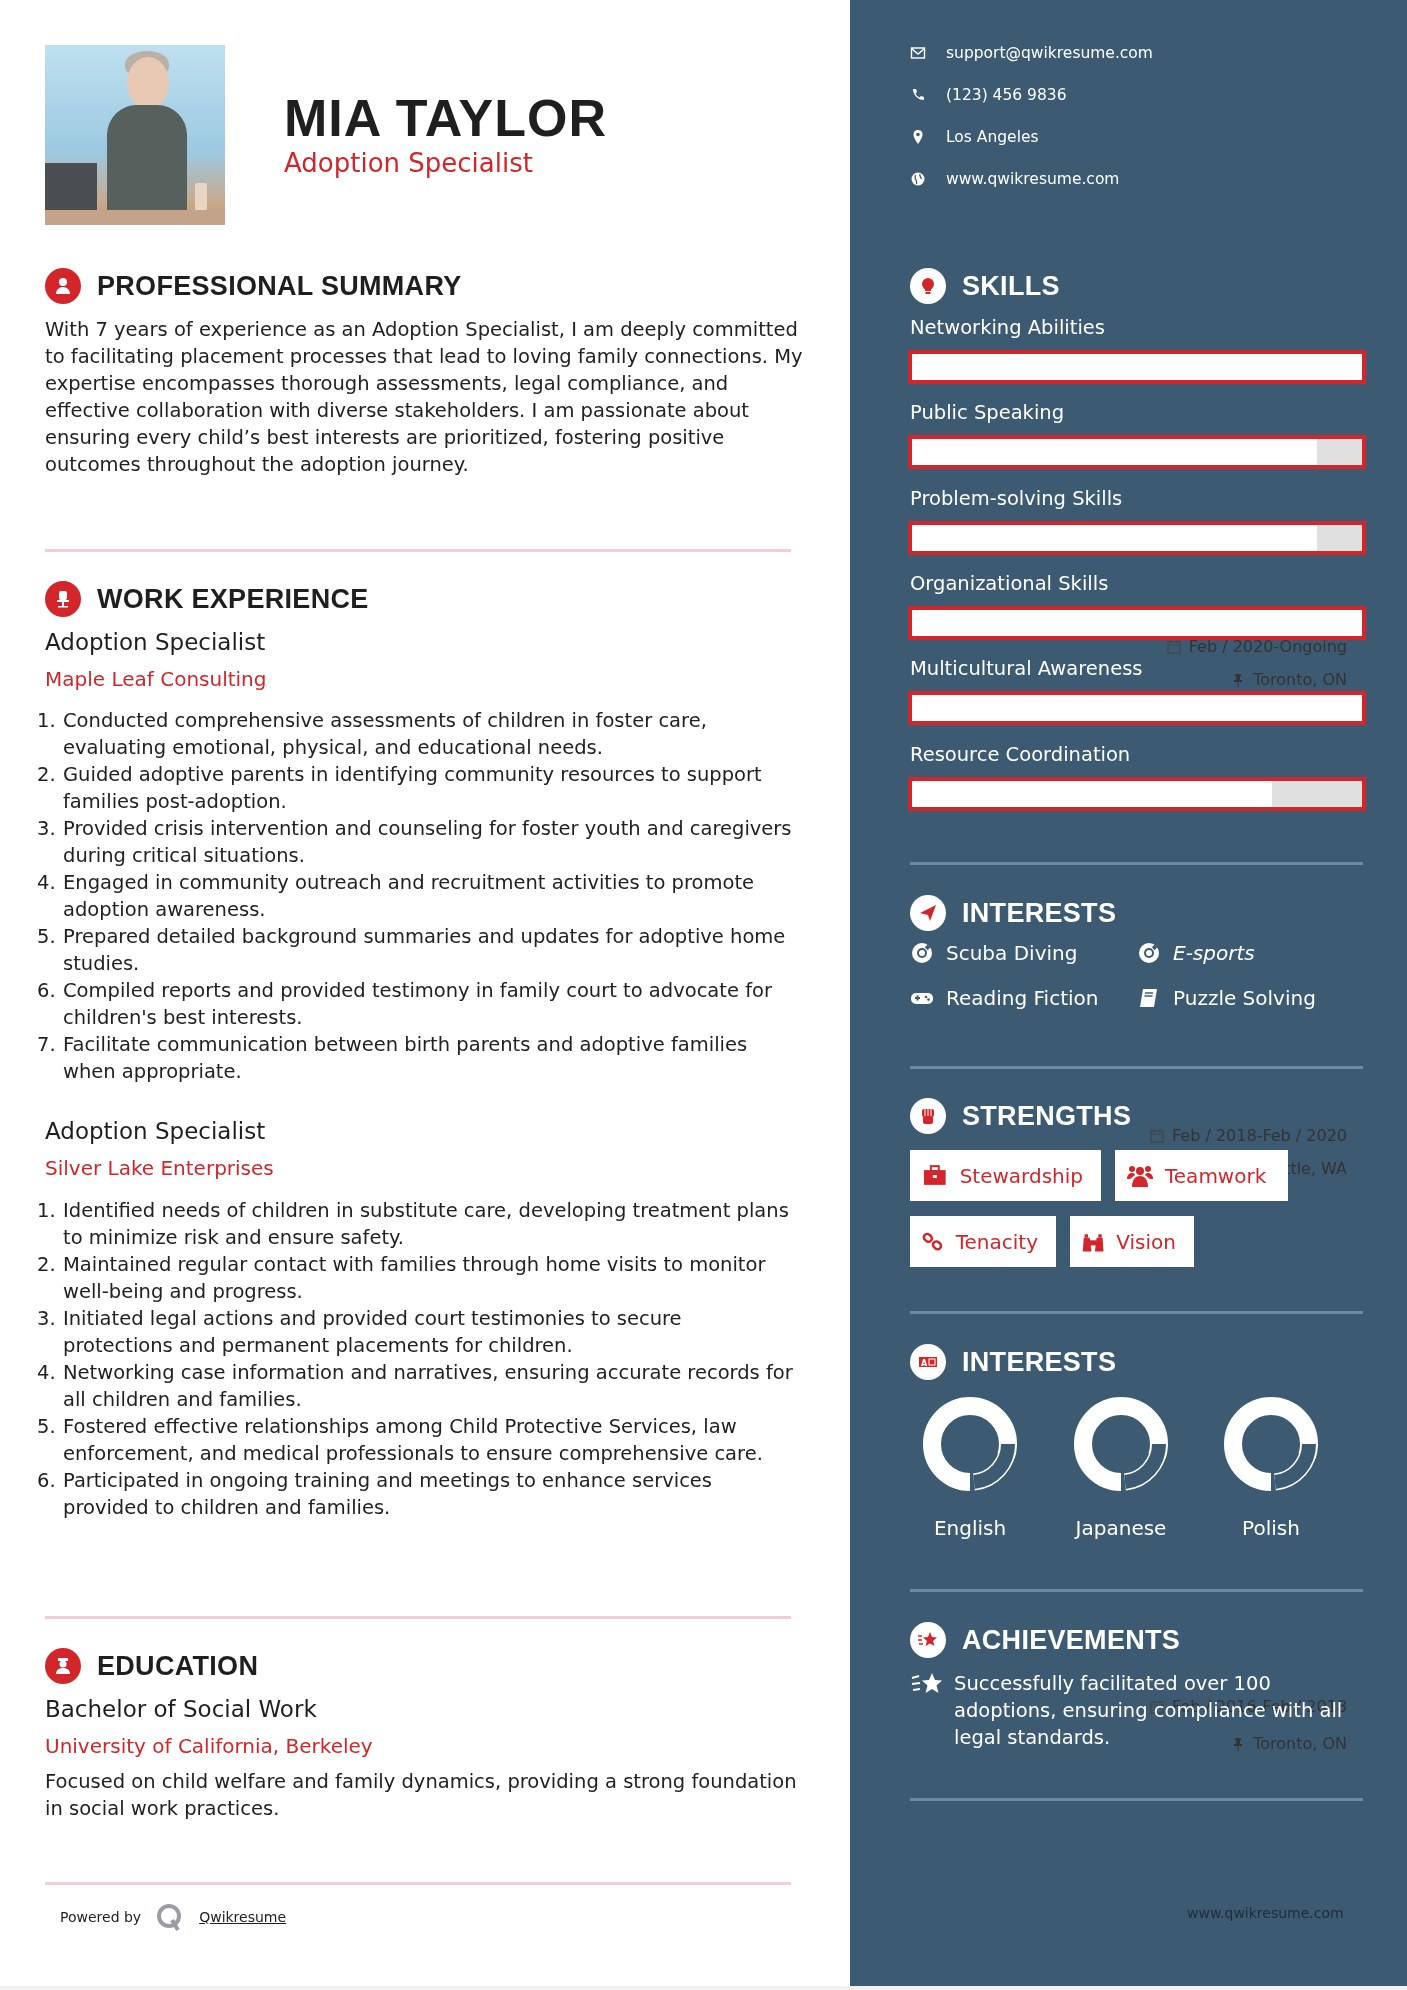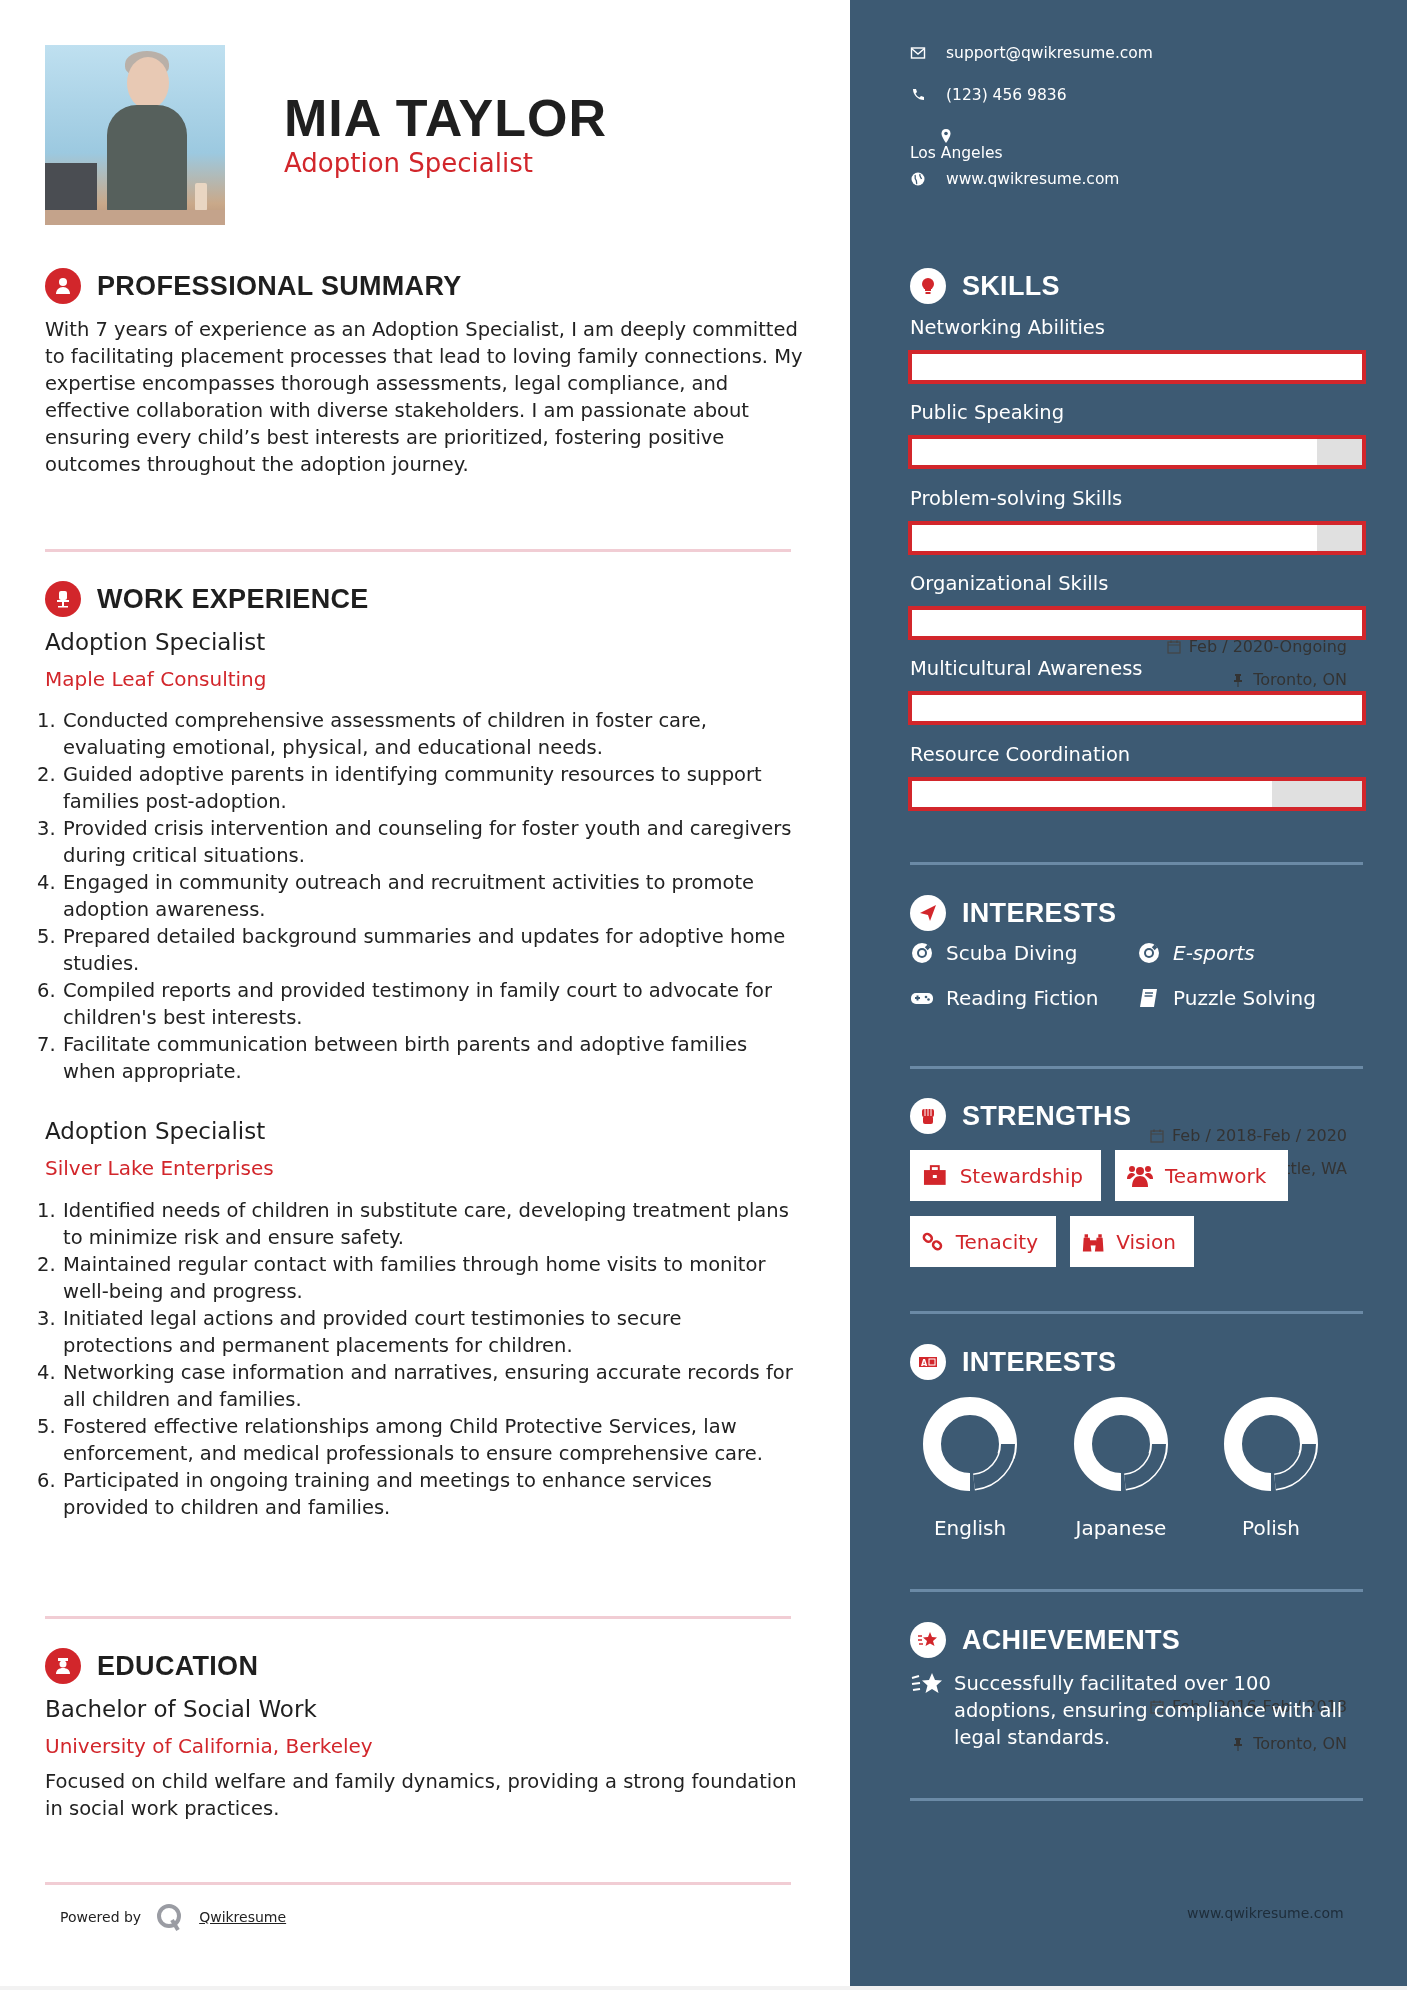--- a/index.html
+++ b/index.html
@@ -225,21 +225,21 @@
       <path d="M1.5 3.5 L8 9 L14.5 3.5" fill="none" stroke="#fff" stroke-width="1.4"></path>
     </svg>
   <span>support@qwikresume.com</span>
 </div>
 <div class="contact" style="top:86px;">
   <svg viewBox="0 0 16 16">
       <path d="M3 2 L6 2 L7 5 L5.5 6.5 C6.5 8.5 7.5 9.5 9.5 10.5 L11 9 L14 10 L14 13 C8 13 3 8 3 2 Z" fill="#fff"></path>
     </svg>
   <span>(123) 456 9836</span>
 </div>
-<div class="contact" style="top:128px;flex-direction:column;">
+<div class="contact" style="top:128px;">
   <svg viewBox="0 0 16 16">
       <path d="M8 1 C5 1 3.5 3 3.5 5.5 C3.5 9 8 15 8 15 C8 15 12.5 9 12.5 5.5 C12.5 3 11 1 8 1 Z" fill="#fff"></path>
       <circle cx="8" cy="5.5" r="1.8" fill="#3d5a73"></circle>
     </svg>
   <span>Los Angeles</span>
 </div>
 <div class="contact" style="top:170px;">
   <svg viewBox="0 0 16 16">
       <circle cx="8" cy="8" r="6.5" fill="#fff"></circle>
       <path d="M5 4 C6 6 4 7 6 9 C7 10 6 12 7 13" fill="none" stroke="#3d5a73" stroke-width="1.3"></path>

